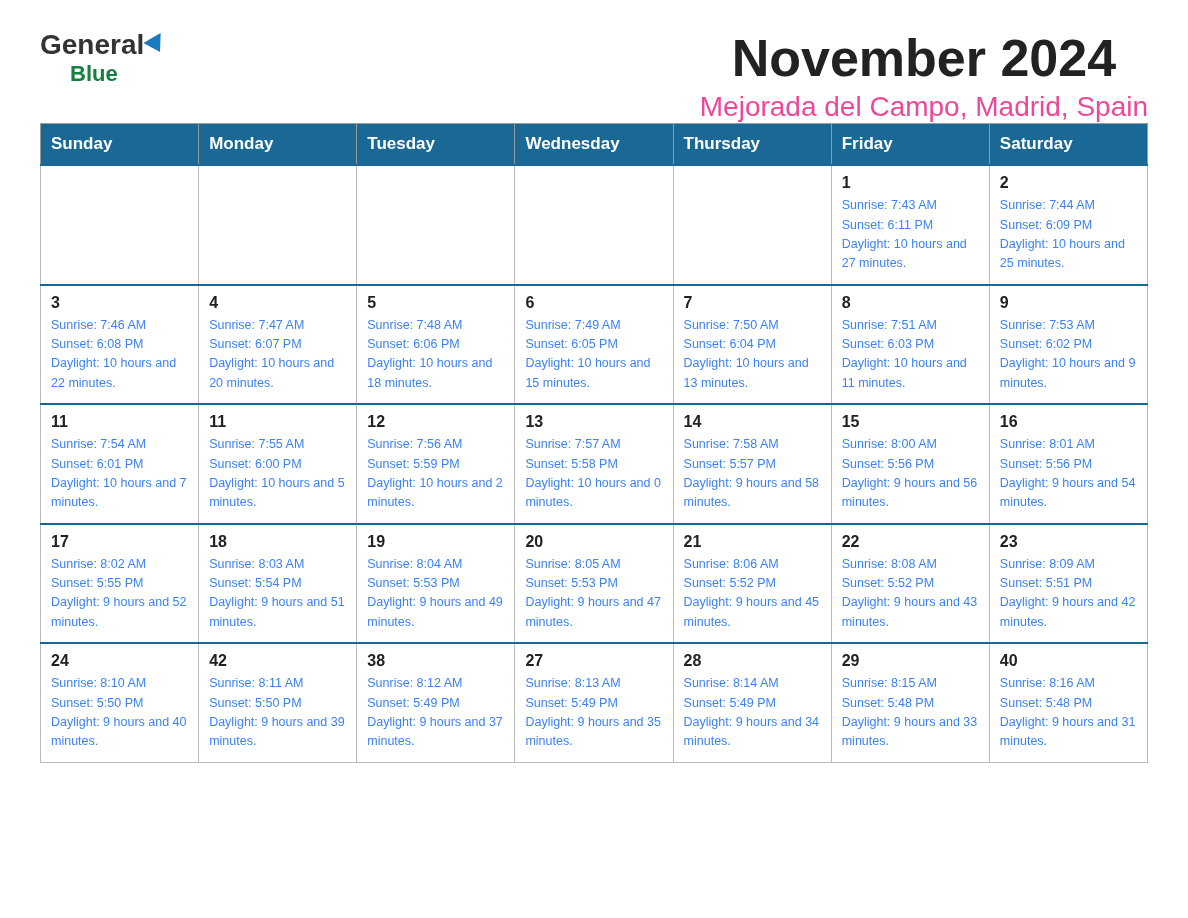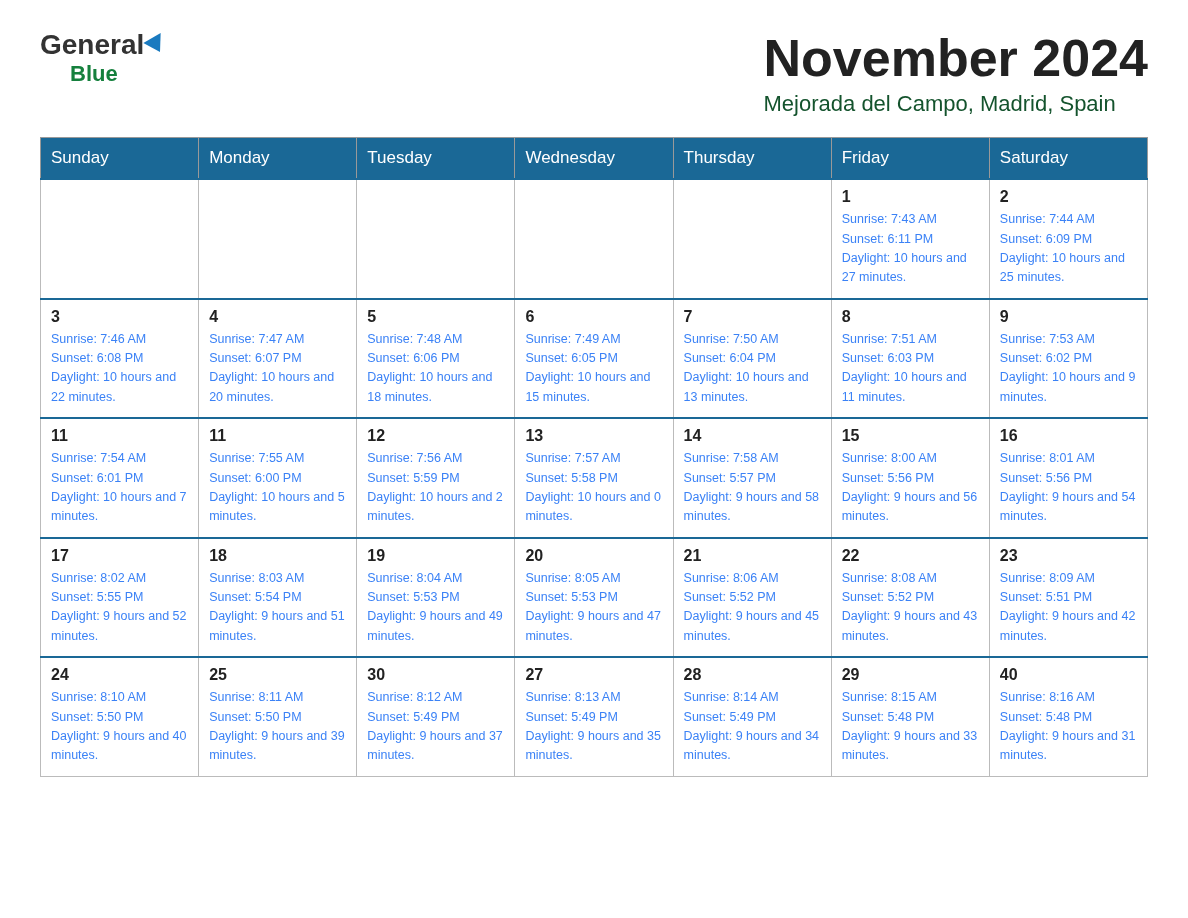--- a/index.html
+++ b/index.html
@@ -7,21 +7,20 @@
       font-family: Arial, Helvetica, sans-serif;
       background: #fff;
       padding: 30px 40px;
       width: 1188px;
       min-height: 918px;
     }
     .header {
       display: flex;
       justify-content: space-between;
       align-items: flex-start;
-      margin-bottom: 20px;
       gap: 14px;
     }
     .logo {
       display: flex;
       flex-direction: column;
       align-items: flex-start;
     }
     .logo-general {
       font-size: 28px;
       font-weight: bold;
@@ -39,43 +38,43 @@
       width: 0;
       height: 0;
       border-left: 10px solid transparent;
       border-right: 10px solid transparent;
       border-top: 16px solid #1a7abf;
       margin-left: 2px;
       vertical-align: middle;
       transform: rotate(-30deg);
     }
     .title-block {
-      text-align: left;
+      text-align: center;
     }
     .month-title {
       font-size: 52px;
       font-weight: bold;
       color: #222;
       line-height: 1.1;
     }
     .location-subtitle {
-      font-size: 22px;
-      color: #14532d;
+      font-size: 28px;
+      color: #ec4899;
       margin-top: 4px;
     }
     .calendar {
       width: 100%;
       border-collapse: collapse;
       border: 1px solid #999;
     }
     .calendar th {
       background-color: #1a6896;
       color: #fff;
       font-size: 17px;
-      font-weight: 400;
+      font-weight: 700;
       padding: 10px 10px;
       text-align: left;
       border: 1px solid #999;
     }
     .calendar td {
       vertical-align: top;
       width: 14.285%;
       border: 1px solid #bbb;
       padding: 8px 10px 10px 10px;
       min-height: 110px;
@@ -234,25 +233,25 @@
           <span class="day-number">23</span>
           <div class="day-info">Sunrise: 8:09 AM<br>Sunset: 5:51 PM<br>Daylight: 9 hours and 42 minutes.</div>
         </td>
       </tr>
       <tr class="week-row">
         <td>
           <span class="day-number">24</span>
           <div class="day-info">Sunrise: 8:10 AM<br>Sunset: 5:50 PM<br>Daylight: 9 hours and 40 minutes.</div>
         </td>
         <td>
-          <span class="day-number">25</span>
+          <span class="day-number">42</span>
           <div class="day-info">Sunrise: 8:11 AM<br>Sunset: 5:50 PM<br>Daylight: 9 hours and 39 minutes.</div>
         </td>
         <td>
-          <span class="day-number">30</span>
+          <span class="day-number">38</span>
           <div class="day-info">Sunrise: 8:12 AM<br>Sunset: 5:49 PM<br>Daylight: 9 hours and 37 minutes.</div>
         </td>
         <td>
           <span class="day-number">27</span>
           <div class="day-info">Sunrise: 8:13 AM<br>Sunset: 5:49 PM<br>Daylight: 9 hours and 35 minutes.</div>
         </td>
         <td>
           <span class="day-number">28</span>
           <div class="day-info">Sunrise: 8:14 AM<br>Sunset: 5:49 PM<br>Daylight: 9 hours and 34 minutes.</div>
         </td>

